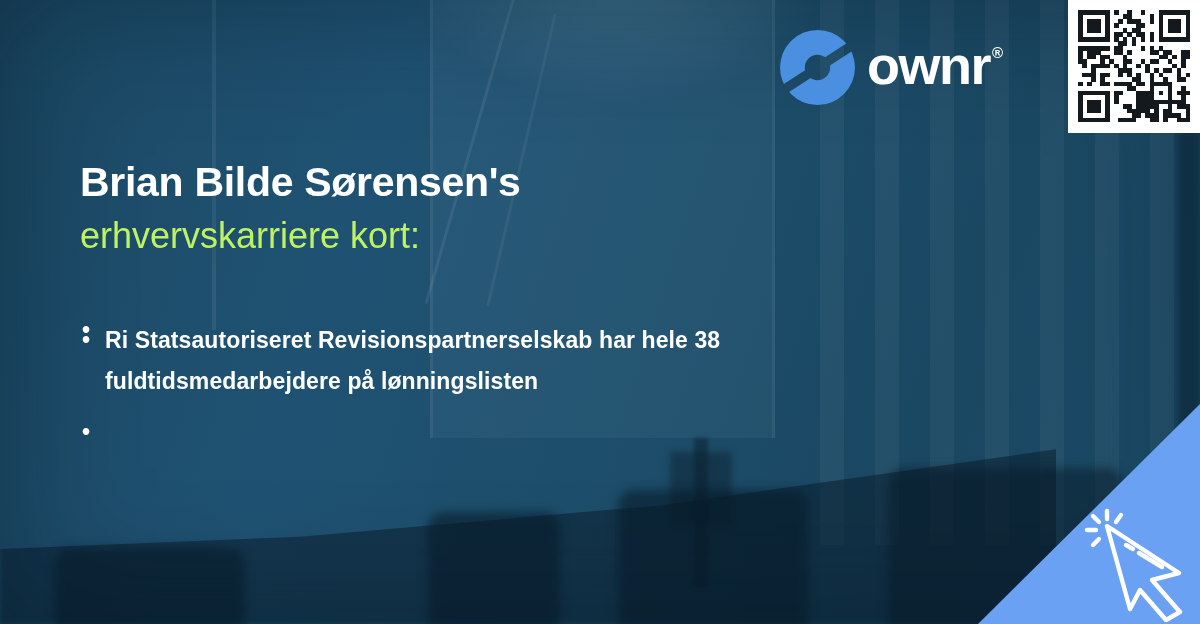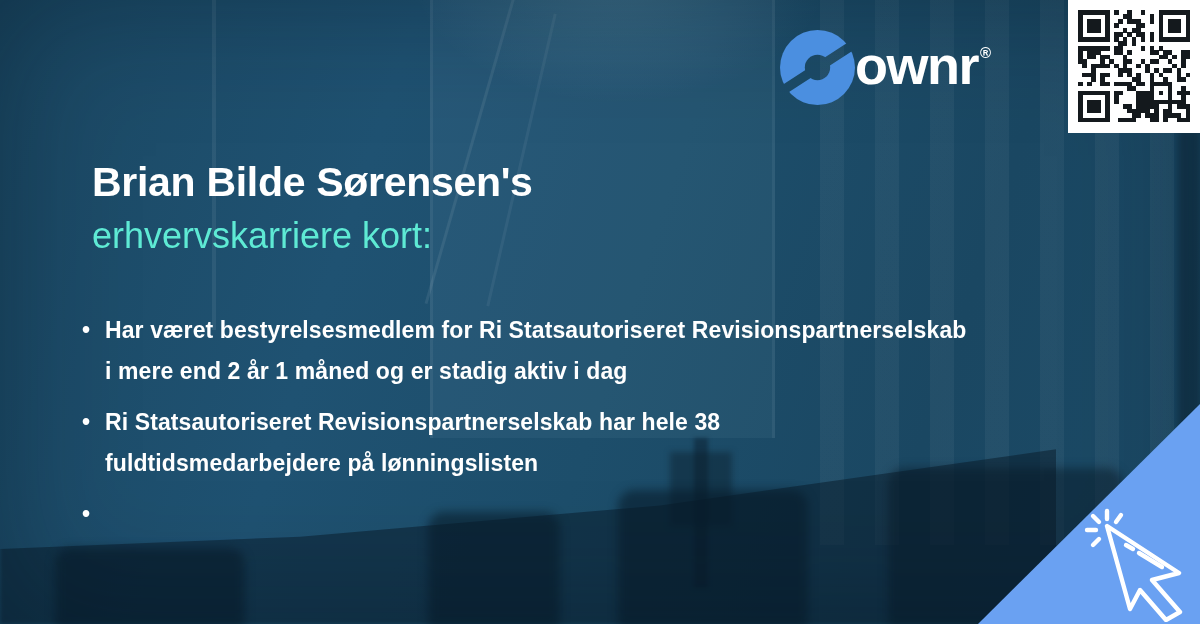--- a/index.html
+++ b/index.html
@@ -32,33 +32,33 @@
   .chair{position:absolute;background:rgba(9,28,43,.6);border-radius:16px 16px 6px 6px;filter:blur(5px);}
   .chair1{left:55px;top:548px;width:190px;height:80px;}
   .chair2{left:428px;top:512px;width:132px;height:116px;}
   .chair3{left:618px;top:490px;width:190px;height:138px;}
   .chair4{left:888px;top:468px;width:235px;height:160px;background:rgba(8,26,40,.5);}
   .bg-post{position:absolute;left:694px;top:438px;width:14px;height:150px;background:rgba(10,30,45,.5);filter:blur(2px);}
   .bg-sign{position:absolute;left:670px;top:452px;width:62px;height:74px;background:rgba(10,30,45,.45);filter:blur(3px);}
   .vignette{position:absolute;inset:0;box-shadow:inset 0 0 130px rgba(0,18,32,.38);}
 
   
-  .brand{position:absolute;left:780px;top:30px;display:flex;align-items:center;}
+  .brand{position:absolute;left:780px;top:30px;display:flex;align-items:center;gap:12px;}
   .brand svg{display:block;}
   .wordmark{font-size:54px;font-weight:800;letter-spacing:-1.5px;line-height:1;padding-bottom:6px;}
   .regmark{font-size:15px;font-weight:700;vertical-align:26px;letter-spacing:0;margin-left:2px;}
 
   
   .qr{position:absolute;left:1068px;top:0;width:132px;height:133px;background:#ffffff;}
   .qr svg{display:block;width:132px;height:133px;shape-rendering:crispEdges;}
 
   
-  .headline{position:absolute;left:80px;top:156px;margin-left:12px;}
+  .headline{position:absolute;left:80px;top:156px;}
   .title{font-size:41px;font-weight:700;line-height:52px;letter-spacing:-.3px;color:#ffffff;}
-  .subtitle{font-size:36px;font-weight:400;line-height:46px;color:#5eead4;margin-top:5px;}
+  .subtitle{font-size:36px;font-weight:400;line-height:46px;color:#bef264;margin-top:5px;}
 
   
   .facts{position:absolute;left:82px;top:310px;width:1080px;list-style:none;}
   .facts li{position:relative;padding-left:23px;font-size:23px;font-weight:700;
     line-height:41px;white-space:pre-line;margin-bottom:10px;letter-spacing:.1px;}
   .facts li .dot{position:absolute;left:0;top:0;font-weight:700;}
 
   
   .corner{position:absolute;left:978px;top:404px;width:222px;height:220px;
     background:var(--triangle-blue);clip-path:polygon(100% 0,100% 100%,0 100%);}
@@ -415,22 +415,21 @@
         </g>
       </svg>
   </div>
 
   <div class="headline">
     <div class="title">Brian Bilde Sørensen's</div>
     <div class="subtitle">erhvervskarriere kort:</div>
   </div>
 
   <ul class="facts">
-    <li><span class="dot">•</span><span>Har været bestyrelsesmedlem for Ri Statsautoriseret Revisionspartnerselskab
-i mere end 2 år 1 måned og er stadig aktiv i dag</span></li>
+    <li><span class="dot">•</span></li>
     <li><span class="dot">•</span><span>Ri Statsautoriseret Revisionspartnerselskab har hele 38
 fuldtidsmedarbejdere på lønningslisten</span></li>
     <li><span class="dot">•</span></li>
   </ul>
 
   <div class="corner">
     <div class="cursor-wrap">
       <svg width="110" height="114" viewBox="0 0 110 114" fill="none" stroke="#ffffff" stroke-width="4.4" stroke-linecap="round" stroke-linejoin="round">
 
         <path d="M23 18 L95 65 L68 72 L96 104 L82 112 L56 82 L46 101 Z"></path>

